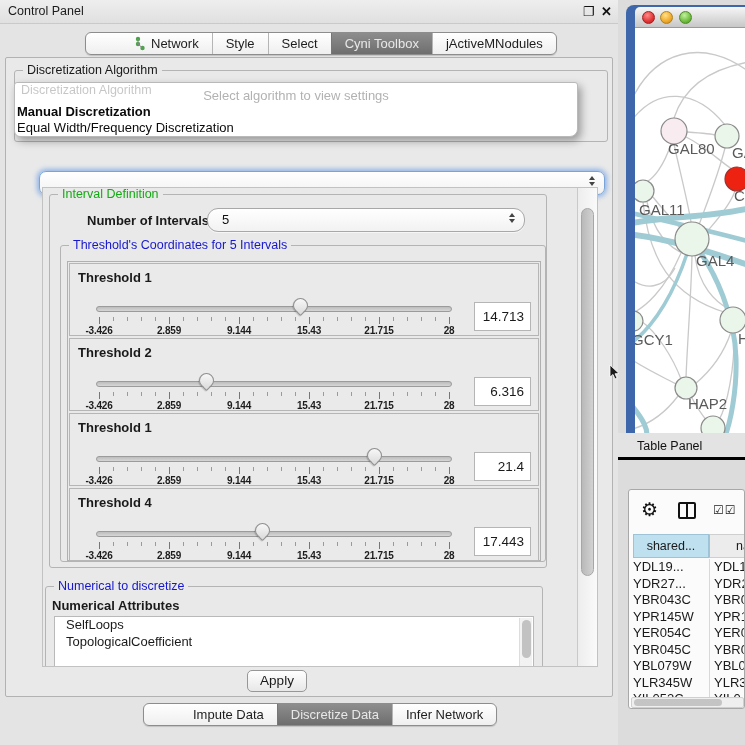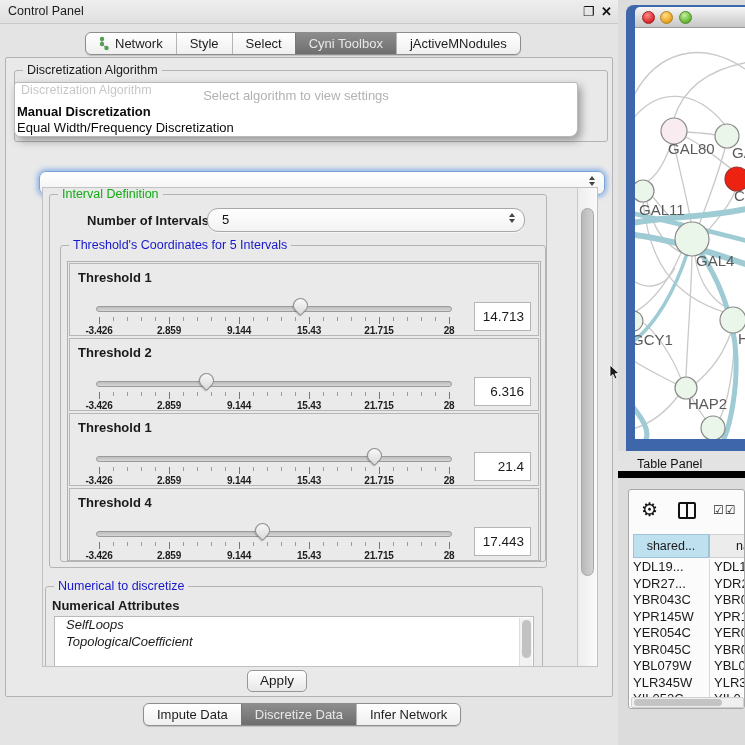--- a/index.html
+++ b/index.html
@@ -8,21 +8,21 @@
   .abs { position:absolute; }
 
   
   #left-bg { left:0; top:0; width:618px; height:745px; background:#e4e4e4; }
   #cp-titlebar { left:0; top:0; width:618px; height:24px; background:linear-gradient(#eeeeee,#e0e0e0); border-bottom:1px solid #c9c9c9; }
   #cp-title { left:8px; top:4px; font-size:12.5px; color:#1c1c1c; }
   .win-ico { top:4px; font-size:13px; color:#111; cursor:default; }
   #float-ico { left:583px; }
   #close-ico { left:601px; font-weight:bold; }
 
-  .segtabs { display:flex; height:23px; border:1px solid #8d8d8d; border-radius:6px; overflow:hidden; background:linear-gradient(#ffffff,#efefef); box-shadow:0 1px 1px rgba(0,0,0,.15); }
+  .segtabs { display:flex; height:23px; border:1px solid #8d8d8d; border-radius:6px; overflow:hidden; background:linear-gradient(#ffffff,#efefef); box-shadow:0 1px 1px rgba(0,0,0,.15);padding-left:36px; }
   .segtabs .seg { padding:0 13px; line-height:21px; font-size:13px; color:#1d1d1d; border-left:1px solid #b5b5b5; white-space:nowrap; display:flex; align-items:center; gap:5px; }
   .segtabs .seg:first-child { border-left:none; }
   .segtabs .seg.sel { background:linear-gradient(#8d8d8d,#6e6e6e); color:#e8e8e8; border-left-color:#777; }
   #top-tabs { left:85px; top:32px; }
   #bottom-tabs { left:143px; top:703px; }
 
   #cp-body { left:5px; top:57px; width:608px; height:640px; background:#e9e9e9; border:1px solid #b2b2b2; border-radius:2px; }
 
   .groupbox { position:absolute; border:1px solid #b4b4b4; border-radius:3px; }
   .gb-title { position:absolute; top:-8px; left:8px; background:#e9e9e9; padding:0 4px; font-size:12.5px; white-space:nowrap; }
@@ -62,38 +62,38 @@
   .thr-track { position:absolute; left:26px; top:42px; width:356px; height:6px; border-radius:3px; background:linear-gradient(#bdbdbd,#d6d6d6); border:1px solid #9b9b9b; }
   .thr-thumb { position:absolute; top:34px; width:15px; height:15px; background:linear-gradient(135deg,#fdfdfd,#d9d9d9); border:1px solid #8e8e8e; border-radius:50% 50% 8% 50%; transform:rotate(45deg); box-shadow:0 1px 1px rgba(0,0,0,.2); }
   .tick { position:absolute; width:1px; background:#9a9a9a; top:53px; }
   .tick.major { height:7px; background:#777; }
   .tick.minor { height:4px; }
   .tick-lab { position:absolute; top:61px; width:60px; text-align:center; font-size:10px; font-weight:bold; color:#1c1c1c; letter-spacing:-0.2px; }
   .thr-value { position:absolute; left:404px; top:38px; width:57px; height:29px; background:#fff; border:1px solid #b5b5b5; font-size:13.5px; text-align:right; line-height:27px; padding-right:6px; }
 
   #attr-group { left:2px; top:398px; width:498px; height:90px; }
   #attr-header { left:6px; top:11px; font-size:13px; font-weight:bold; }
-  #attr-list { left:8px; top:29px; width:480px; height:51px; background:#fff; border:1px solid #b9b9b9; overflow:hidden;font-style:italic; }
+  #attr-list { left:8px; top:29px; width:480px; height:51px; background:#fff; border:1px solid #b9b9b9; overflow:hidden; }
   .attr-item { font-size:13px; line-height:16.5px; padding-left:11px; white-space:nowrap; }
   #attr-scroll { position:absolute; right:1px; top:1px; width:13px; height:48px; background:#f2f2f2; border-left:1px solid #ddd; }
   #attr-thumb { position:absolute; left:2px; top:2px; width:9px; height:38px; border-radius:5px; background:#c2c2c2; }
 
   #apply-btn { left:247px; top:670px; width:60px; height:22px; background:linear-gradient(#ffffff,#e7e7e7); border:1px solid #979797; border-radius:5px; font-size:13.5px; text-align:center; line-height:20px; }
 
   
   #right-bg { left:618px; top:0; width:127px; height:745px; background:#dcdcdc; }
   #net-window { left:626px; top:5px; width:119px; height:446px; background:#3d67aa; border-radius:8px 0 0 0; }
   #net-titlebar { left:9px; top:2px; width:110px; height:21px; background:linear-gradient(#f6f6f6,#c7c7c7); border-radius:5px 0 0 0; border-bottom:1px solid #9a9a9a; }
   .light { position:absolute; top:4px; width:13px; height:13px; border-radius:50%; }
   #light-red { left:7px; background:radial-gradient(circle at 40% 30%, #ff8a8a,#e03434 60%,#b11a1a); border:1px solid #a02020; }
   #light-yellow { left:25px; background:radial-gradient(circle at 40% 30%, #ffe08a,#f0a92c 60%,#c07f10); border:1px solid #ad8418; }
   #light-green { left:44px; background:radial-gradient(circle at 40% 30%, #c4f0a0,#6fbe3e 60%,#4c8f25); border:1px solid #4f8a2a; }
   #net-canvas { left:9px; top:23px; width:110px; height:411px; background:#fff; overflow:hidden; }
 
-  #tp-bar { left:618px; top:451px; width:127px; height:27px; background:#e3e3e3; border-bottom:7px solid #000000; }
+  #tp-bar { left:618px; top:433px; width:127px; height:27px; background:#e3e3e3; border-bottom:3px solid #000000; }
   #tp-title { left:19px; top:6px; font-size:12.5px; color:#111; }
   #tp-panel { left:628px; top:489px; width:117px; height:220px; background:#fbfbfb; border:1px solid #a8a8a8; border-radius:3px; overflow:hidden; }
   #gear-ico { left:12px; top:8px; font-size:19px; color:#111; }
   #col-ico { left:49px; top:12px; width:18px; height:17px; border:2px solid #111; border-radius:2px; }
   #col-ico::after { content:""; position:absolute; left:6px; top:0; width:2px; height:13px; background:#111; }
   #check-icos { left:84px; top:13px; font-size:12px; letter-spacing:1px; color:#222; }
   .th-cell { position:absolute; top:44px; height:24px; font-size:12.5px; line-height:23px; }
   #th-0 { left:4px; width:76px; background:#bfe0ef; border:1px solid #9fc3d6; text-align:center; }
   #th-1 { left:80px; width:60px; background:#ececec; border:1px solid #cfcfcf; border-left:1px solid #bbb; padding-left:26px; }
   #tp-rows { left:0; top:69px; width:117px; height:138px; overflow:hidden; }

